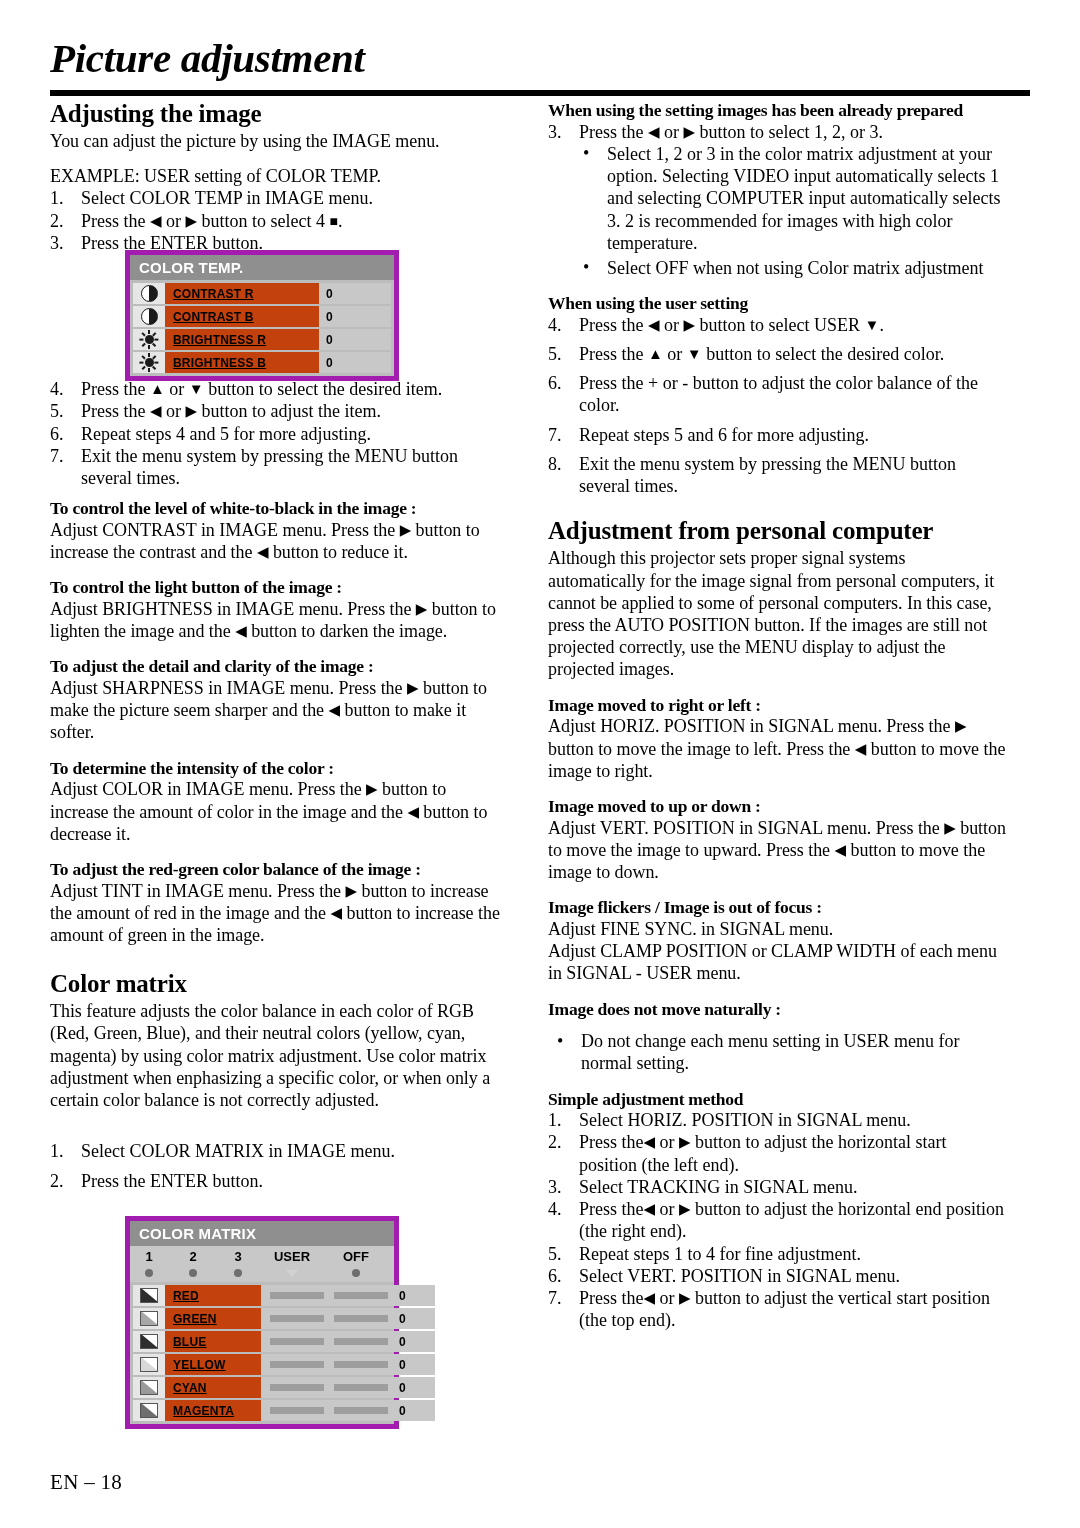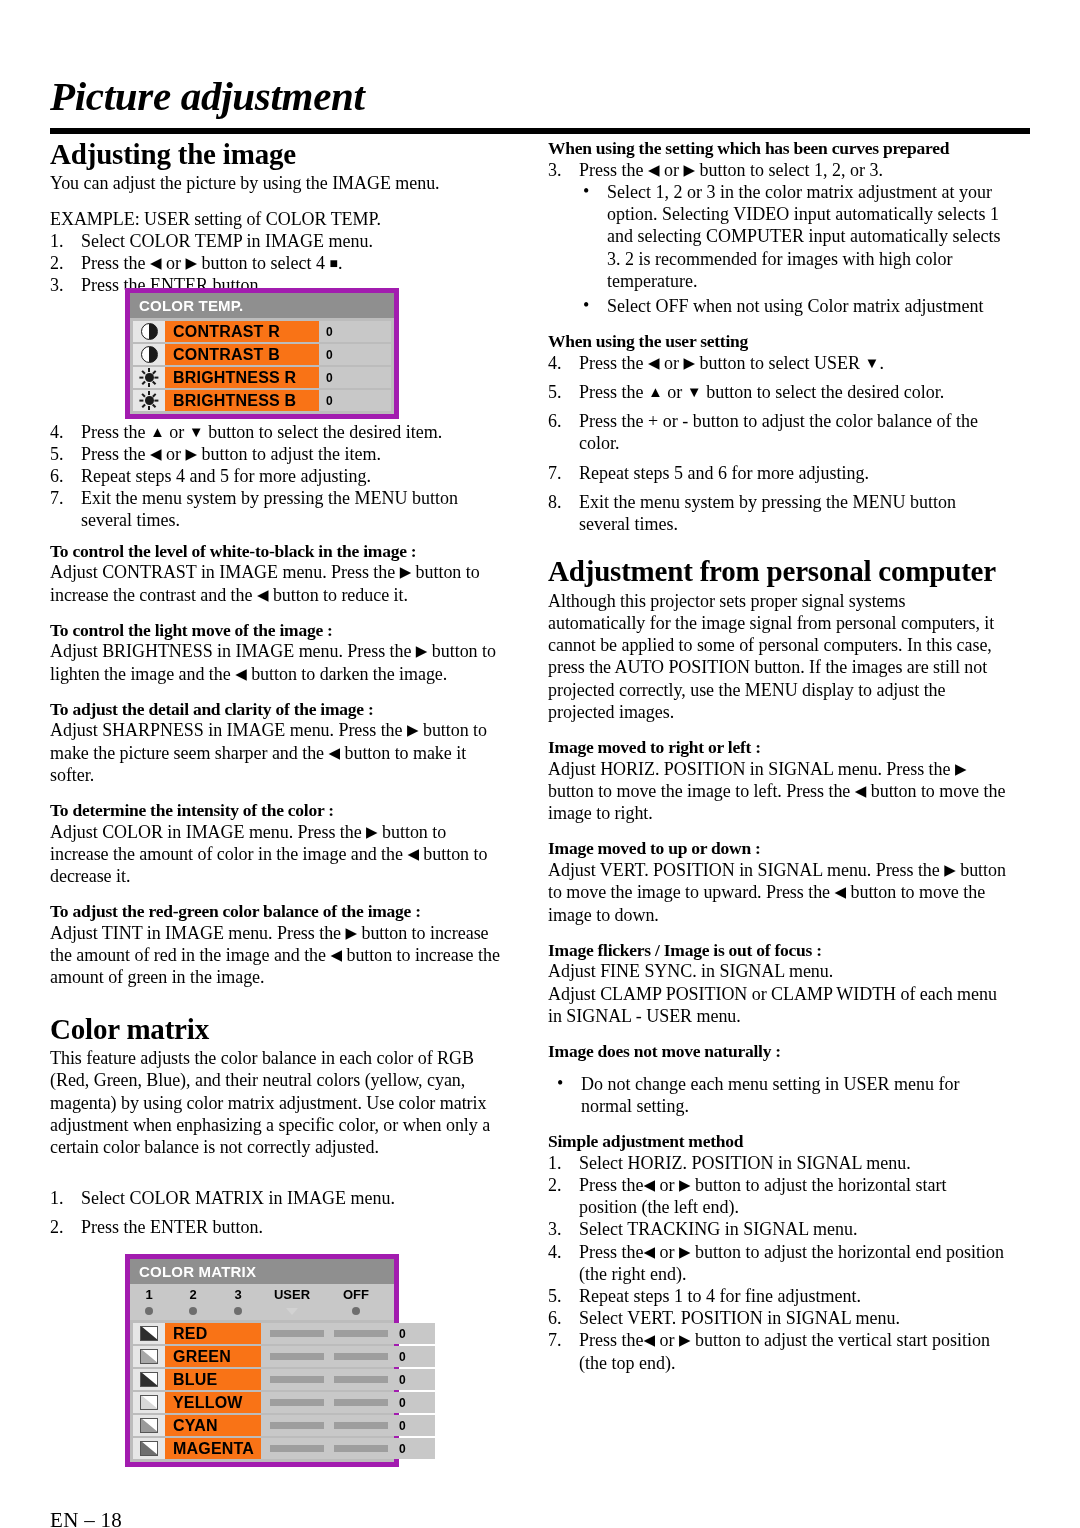--- a/index.html
+++ b/index.html
@@ -13,21 +13,20 @@
     position: relative;
     font-family: "Liberation Serif", serif;
     color: #000000;
     overflow: hidden;
   }
   .page {
     position: absolute;
     left: 0; top: 0;
     width: 1080px;
     height: 1240px;
-    margin-top: 38px;
   }
 
   
   .page-title {
     position: absolute;
     left: 50px;
     top: 38px;
     font-size: 41px;
     font-weight: bold;
     font-style: italic;
@@ -46,21 +45,21 @@
   
   .col {
     position: absolute;
     top: 100px;
     width: 458px;
   }
   .col-left  { left: 50px; }
   .col-right { left: 548px; }
 
   h2.sec {
-    font-size: 29px;
+    font-size: 25px;
     font-weight: bold;
     margin: 0 0 2px 0;
     line-height: 1.12;
     letter-spacing: -0.2px;
   }
   h3.sub {
     font-size: 17.5px;
     font-weight: bold;
     margin: 14px 0 0 0;
     line-height: 1.18;
@@ -141,28 +140,29 @@
   .osd-row:first-child { margin-top: 1px; }
   .osd-ico {
     width: 32px;
     background: #e6e6e6;
     display: flex;
     align-items: center;
     justify-content: center;
     flex: none;
   }
   .osd-lbl {
-    background: #f97316;
-    font-size: 16px;
+    background: #c2410c;
+    font-size: 12px;
     font-weight: bold;
     letter-spacing: 0.2px;
     display: flex;
     align-items: center;
     padding-left: 8px;
     flex: none;
+    text-decoration: underline;
   }
   .osd-val {
     background: #c8c8c8;
     font-size: 12px;
     font-weight: bold;
     display: flex;
     align-items: center;
     padding-left: 7px;
     flex: 1;
   }
@@ -337,21 +337,21 @@
         <span class="num">6.</span><span>Repeat steps 4 and 5 for more adjusting.</span>
       </li>
       <li>
         <span class="num">7.</span><span>Exit the menu system by pressing the MENU button several times.</span>
       </li>
     </ol>
 
     <h3 class="sub tight">To control the level of white-to-black in the image :</h3>
     <p class="body"><span>Adjust CONTRAST in IMAGE menu.  Press the </span><span class="arrow">▶</span><span> button to increase the contrast and the </span><span class="arrow">◀</span><span> button to reduce it.</span></p>
 
-    <h3 class="sub">To control the light move of the image :</h3>
+    <h3 class="sub">To control the light button of the image :</h3>
     <p class="body"><span>Adjust BRIGHTNESS in IMAGE menu.  Press the </span><span class="arrow">▶</span><span> button to lighten the image and the </span><span class="arrow">◀</span><span> button to darken the image.</span></p>
 
     <h3 class="sub">To adjust the detail and clarity of the image :</h3>
     <p class="body"><span>Adjust SHARPNESS in IMAGE menu.  Press the </span><span class="arrow">▶</span><span> button to make the picture seem sharper and the </span><span class="arrow">◀</span><span> button to make it softer.</span></p>
 
     <h3 class="sub">To determine the intensity of the color :</h3>
     <p class="body"><span>Adjust COLOR in IMAGE menu.  Press the </span><span class="arrow">▶</span><span> button to increase the amount of color in the image and the </span><span class="arrow">◀</span><span> button to decrease it.</span></p>
 
     <h3 class="sub">To adjust the red-green color balance of the image :</h3>
     <p class="body"><span>Adjust TINT in IMAGE menu.  Press the </span><span class="arrow">▶</span><span> button to increase the amount of red in the image and the </span><span class="arrow">◀</span><span> button to increase the amount of green in the image.</span></p>
@@ -364,21 +364,21 @@
         <span class="num">1.</span><span>Select COLOR MATRIX in IMAGE menu.</span>
       </li>
       <li class="sp">
         <span class="num">2.</span><span>Press the ENTER button.</span>
       </li>
     </ol>
   </div>
 
   <div class="col col-right">
 
-    <h3 class="sub" style="margin-top:0">When using the setting which has been curves prepared</h3>
+    <h3 class="sub" style="margin-top:0">When using the setting images has been already prepared</h3>
 
     <ol class="steps">
       <li>
         <span class="num">3.</span><span>Press the </span><span class="arrow">◀</span><span> or </span><span class="arrow">▶</span><span> button to select 1, 2, or 3.</span>
       </li>
     </ol>
 
     <ul class="bul">
       <li><span class="dot">•</span><span>Select 1, 2 or 3 in the color matrix adjustment at your option. Selecting VIDEO input automatically selects 1 and selecting COMPUTER input automatically selects 3. 2 is recommended for images with high color temperature.</span></li>
       <li class="sp"><span class="dot">•</span><span>Select OFF when not using Color matrix adjustment</span></li>

